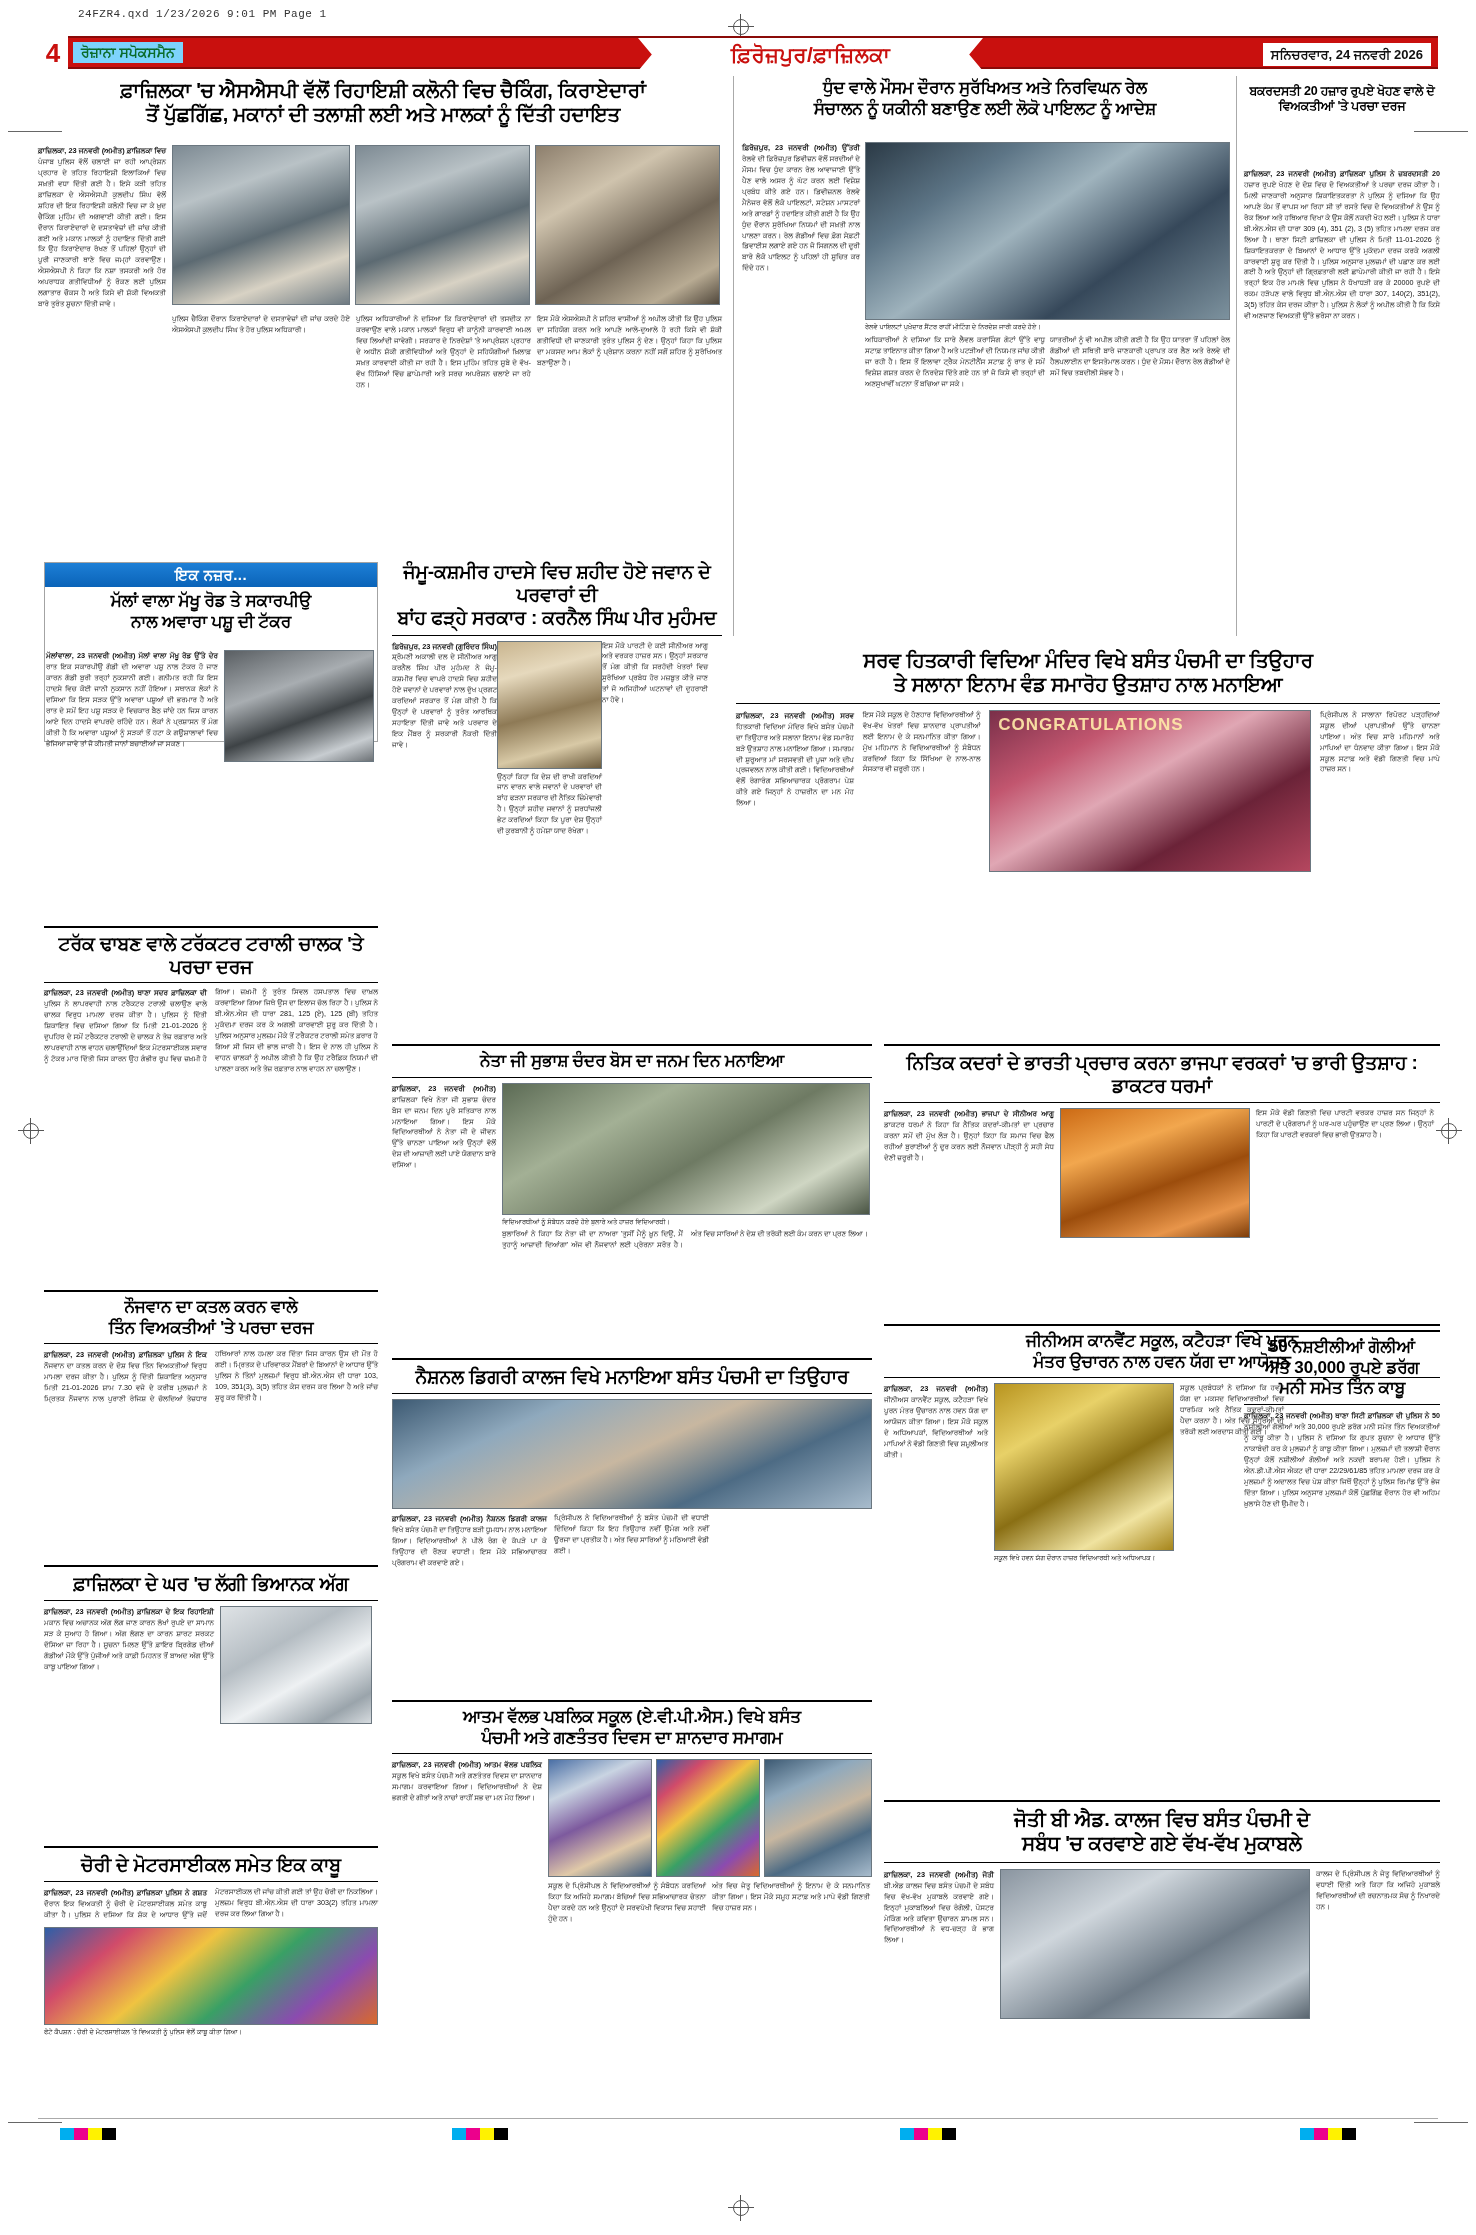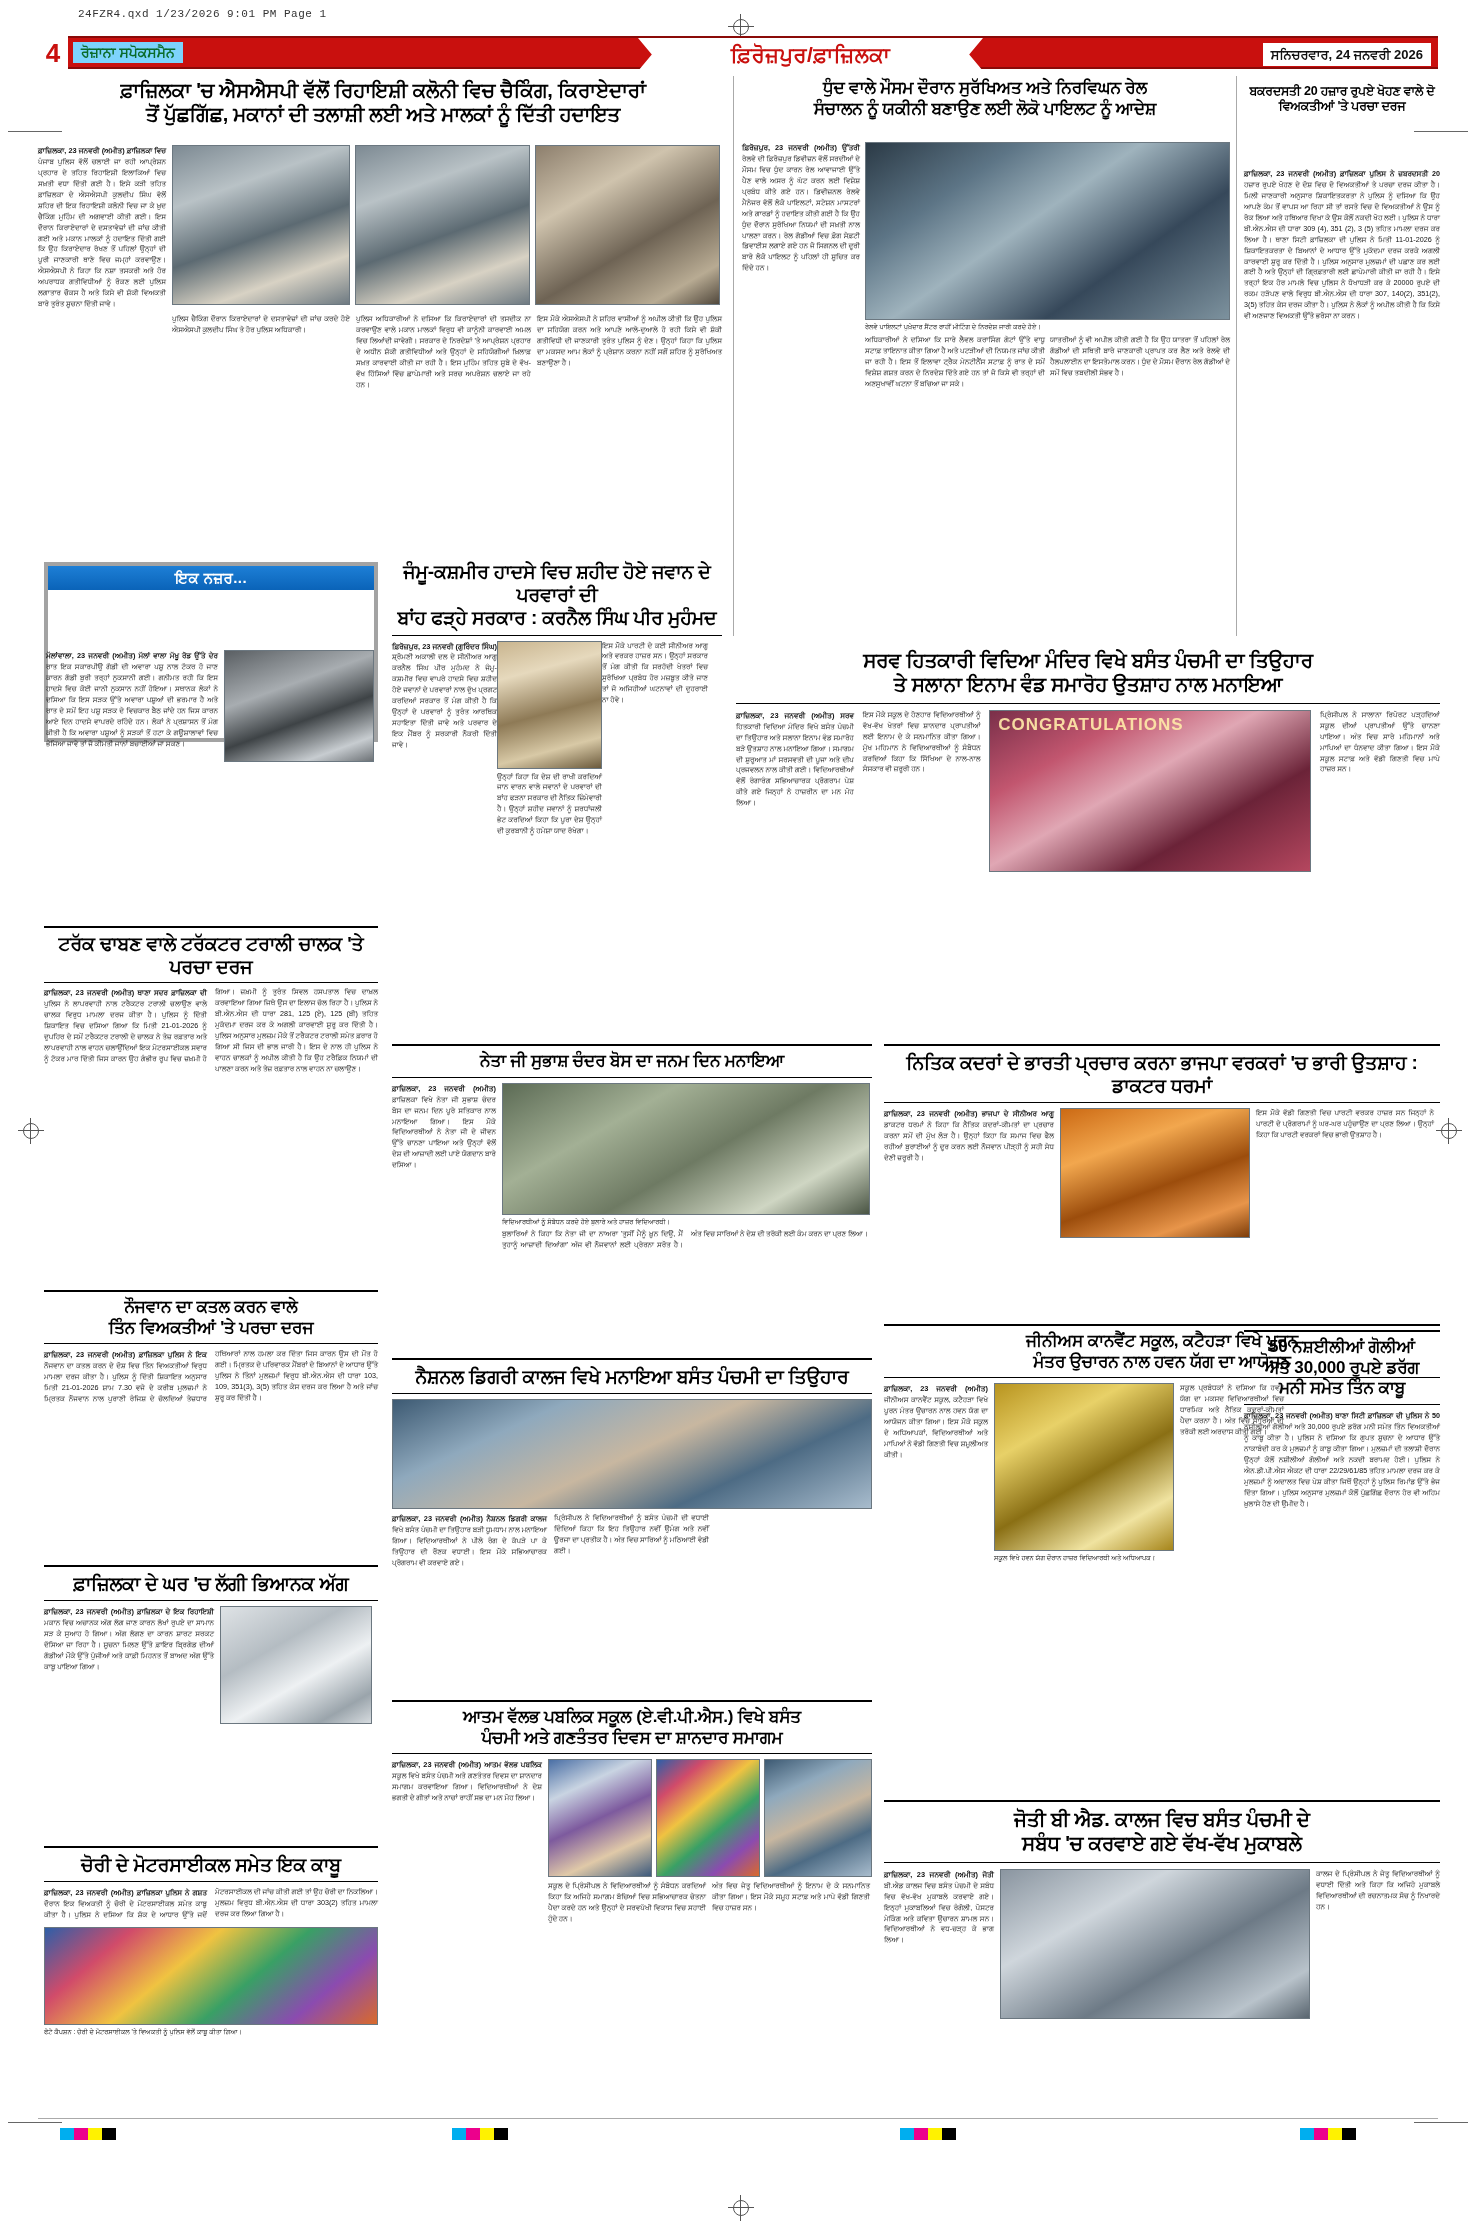--- a/index.html
+++ b/index.html
@@ -112,21 +112,21 @@
   .p-kids    { background:linear-gradient(155deg,#4a6fa5 0%,#c9d4e2 25%,#7d5a9e 50%,#e0c9a8 75%,#3d5a7d 100%); }
   .p-white   { background:linear-gradient(150deg,#dfe3e6 0%,#b4bcc2 35%,#eef1f3 60%,#9aa4ab 85%,#d6dbdf 100%); }
   .p-band    { background:linear-gradient(150deg,#8a95a0 0%,#cfd6dc 30%,#6d7a86 60%,#b9c3cb 85%,#59656f 100%); }
 
   
   .blue-bar {
     background:linear-gradient(180deg,#1d7fd6 0%,#0a63b8 100%);
     color:#fff; font-weight:bold; font-size:15px;
     text-align:center; padding:3px 0; letter-spacing:.4px;
   }
-  .boxed { border:4px solid #a3a3a3; }
+  .boxed { border:1px solid #a3a3a3; }
 
   
   .col { position:absolute; }
 
   
   .colorbar { position:absolute; display:flex; height:12px; }
   .colorbar i { width:14px; height:12px; display:block; }
 
   .hairline-v { position:absolute; width:1px; background:#aaa; }
   .hairline-h { position:absolute; height:1px; background:#aaa; }
@@ -229,20 +229,24 @@
 
   <div class="col" style="left:1244px;top:168px;width:196px;">
     <div class="body-txt lead">
       <span class="dateline">ਫ਼ਾਜ਼ਿਲਕਾ, 23 ਜਨਵਰੀ (ਅਮੀਤ)</span>
       <span>ਫ਼ਾਜ਼ਿਲਕਾ ਪੁਲਿਸ ਨੇ ਜ਼ਬਰਦਸਤੀ 20 ਹਜ਼ਾਰ ਰੁਪਏ ਖੋਹਣ ਦੇ ਦੋਸ਼ ਵਿਚ ਦੋ ਵਿਅਕਤੀਆਂ ਤੇ ਪਰਚਾ ਦਰਜ ਕੀਤਾ ਹੈ। ਮਿਲੀ ਜਾਣਕਾਰੀ ਅਨੁਸਾਰ ਸ਼ਿਕਾਇਤਕਰਤਾ ਨੇ ਪੁਲਿਸ ਨੂੰ ਦਸਿਆ ਕਿ ਉਹ ਆਪਣੇ ਕੰਮ ਤੋਂ ਵਾਪਸ ਆ ਰਿਹਾ ਸੀ ਤਾਂ ਰਸਤੇ ਵਿਚ ਦੋ ਵਿਅਕਤੀਆਂ ਨੇ ਉਸ ਨੂੰ ਰੋਕ ਲਿਆ ਅਤੇ ਹਥਿਆਰ ਦਿਖਾ ਕੇ ਉਸ ਕੋਲੋਂ ਨਕਦੀ ਖੋਹ ਲਈ। ਪੁਲਿਸ ਨੇ ਧਾਰਾ ਬੀ.ਐਨ.ਐਸ ਦੀ ਧਾਰਾ 309 (4), 351 (2), 3 (5) ਤਹਿਤ ਮਾਮਲਾ ਦਰਜ ਕਰ ਲਿਆ ਹੈ। ਥਾਣਾ ਸਿਟੀ ਫ਼ਾਜ਼ਿਲਕਾ ਦੀ ਪੁਲਿਸ ਨੇ ਮਿਤੀ 11-01-2026 ਨੂੰ ਸ਼ਿਕਾਇਤਕਰਤਾ ਦੇ ਬਿਆਨਾਂ ਦੇ ਆਧਾਰ ਉੱਤੇ ਮੁਕੱਦਮਾ ਦਰਜ ਕਰਕੇ ਅਗਲੀ ਕਾਰਵਾਈ ਸ਼ੁਰੂ ਕਰ ਦਿੱਤੀ ਹੈ। ਪੁਲਿਸ ਅਨੁਸਾਰ ਮੁਲਜ਼ਮਾਂ ਦੀ ਪਛਾਣ ਕਰ ਲਈ ਗਈ ਹੈ ਅਤੇ ਉਨ੍ਹਾਂ ਦੀ ਗ੍ਰਿਫ਼ਤਾਰੀ ਲਈ ਛਾਪੇਮਾਰੀ ਕੀਤੀ ਜਾ ਰਹੀ ਹੈ। ਇਸੇ ਤਰ੍ਹਾਂ ਇਕ ਹੋਰ ਮਾਮਲੇ ਵਿਚ ਪੁਲਿਸ ਨੇ ਧੋਖਾਧੜੀ ਕਰ ਕੇ 20000 ਰੁਪਏ ਦੀ ਰਕਮ ਹੜੱਪਣ ਵਾਲੇ ਵਿਰੁਧ ਬੀ.ਐਨ.ਐਸ ਦੀ ਧਾਰਾ 307, 140(2), 351(2), 3(5) ਤਹਿਤ ਕੇਸ ਦਰਜ ਕੀਤਾ ਹੈ। ਪੁਲਿਸ ਨੇ ਲੋਕਾਂ ਨੂੰ ਅਪੀਲ ਕੀਤੀ ਹੈ ਕਿ ਕਿਸੇ ਵੀ ਅਣਜਾਣ ਵਿਅਕਤੀ ਉੱਤੇ ਭਰੋਸਾ ਨਾ ਕਰਨ।</span>
     </div>
   </div>
 
   <div class="col boxed" style="left:44px;top:562px;width:334px;height:180px;background:#fff;">
     <div class="blue-bar">ਇਕ ਨਜ਼ਰ...</div>
+    <div style="padding:4px 4px 0 4px;">
+      <div class="hl hl-lg">ਮੱਲਾਂ ਵਾਲਾ ਮੱਖੂ ਰੋਡ ਤੇ ਸਕਾਰਪੀਉ</div>
+      <div class="hl hl-lg">ਨਾਲ ਅਵਾਰਾ ਪਸ਼ੂ ਦੀ ਟੱਕਰ</div>
+    </div>
   </div>
 
   <div class="col" style="left:46px;top:650px;width:330px;">
     <div style="display:flex;gap:6px;">
       <div style="width:172px;">
         <div class="body-txt lead">
           <span class="dateline">ਮੱਲਾਂਵਾਲਾ, 23 ਜਨਵਰੀ (ਅਮੀਤ)</span>
           <span>ਮੱਲਾਂ ਵਾਲਾ ਮੱਖੂ ਰੋਡ ਉੱਤੇ ਦੇਰ ਰਾਤ ਇਕ ਸਕਾਰਪੀਉ ਗੱਡੀ ਦੀ ਅਵਾਰਾ ਪਸ਼ੂ ਨਾਲ ਟੱਕਰ ਹੋ ਜਾਣ ਕਾਰਨ ਗੱਡੀ ਬੁਰੀ ਤਰ੍ਹਾਂ ਨੁਕਸਾਨੀ ਗਈ। ਗਨੀਮਤ ਰਹੀ ਕਿ ਇਸ ਹਾਦਸੇ ਵਿਚ ਕੋਈ ਜਾਨੀ ਨੁਕਸਾਨ ਨਹੀਂ ਹੋਇਆ। ਸਥਾਨਕ ਲੋਕਾਂ ਨੇ ਦਸਿਆ ਕਿ ਇਸ ਸੜਕ ਉੱਤੇ ਅਵਾਰਾ ਪਸ਼ੂਆਂ ਦੀ ਭਰਮਾਰ ਹੈ ਅਤੇ ਰਾਤ ਦੇ ਸਮੇਂ ਇਹ ਪਸ਼ੂ ਸੜਕ ਦੇ ਵਿਚਕਾਰ ਬੈਠ ਜਾਂਦੇ ਹਨ ਜਿਸ ਕਾਰਨ ਆਏ ਦਿਨ ਹਾਦਸੇ ਵਾਪਰਦੇ ਰਹਿੰਦੇ ਹਨ। ਲੋਕਾਂ ਨੇ ਪ੍ਰਸ਼ਾਸਨ ਤੋਂ ਮੰਗ ਕੀਤੀ ਹੈ ਕਿ ਅਵਾਰਾ ਪਸ਼ੂਆਂ ਨੂੰ ਸੜਕਾਂ ਤੋਂ ਹਟਾ ਕੇ ਗਊਸ਼ਾਲਾਵਾਂ ਵਿਚ ਭੇਜਿਆ ਜਾਵੇ ਤਾਂ ਜੋ ਕੀਮਤੀ ਜਾਨਾਂ ਬਚਾਈਆਂ ਜਾ ਸਕਣ।</span>
         </div>
       </div>

